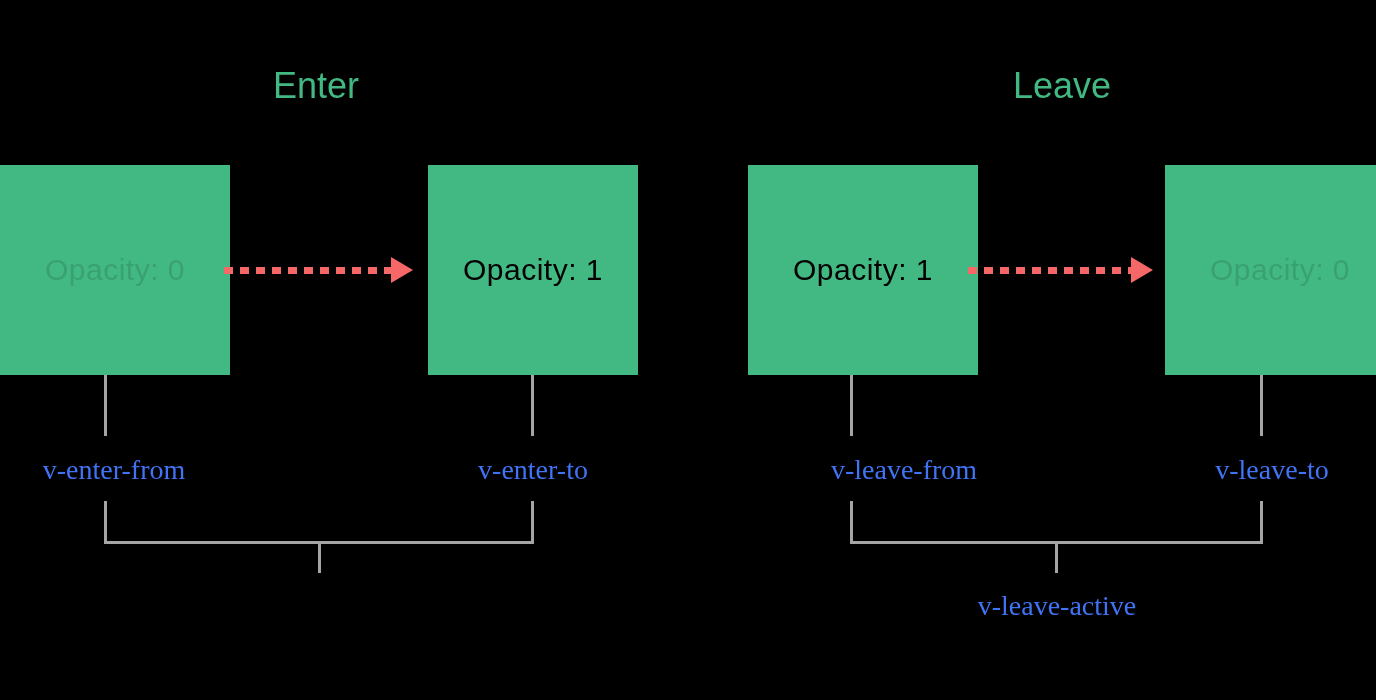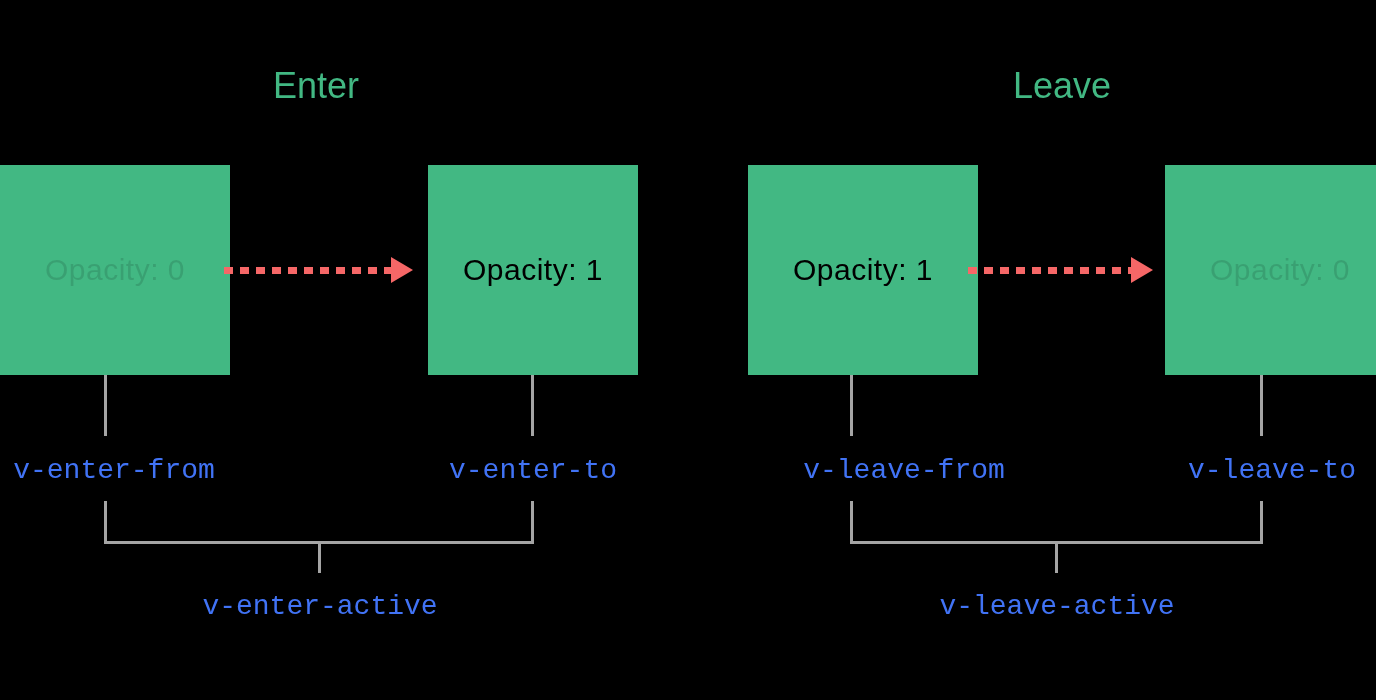--- a/index.html
+++ b/index.html
@@ -87,21 +87,21 @@
   .hl2 { left: 850px; width: 413px; }
 
   .stem { position: absolute; top: 544px; width: 3px; height: 29px; background: #a5a5a5; }
   .stem1 { left: 318px; }
   .stem2 { left: 1055px; }
 
   
   .class-label {
     position: absolute;
     transform: translate(-50%, -50%);
-    font-family: Liberation Mono, monospace;
+    font-family: Liberation Serif, serif;
     font-size: 28px;
     font-weight: 400;
     color: #4173f5;
     white-space: nowrap;
   }
   .cl-enter-from   { left: 114px;  top: 470px; }
   .cl-enter-to     { left: 533px;  top: 470px; }
   .cl-leave-from   { left: 904px;  top: 470px; }
   .cl-leave-to     { left: 1264px; top: 470px; margin-left: 8px; }
   .cl-enter-active { left: 320px;  top: 606px; }
@@ -128,21 +128,20 @@
   </div>
 
   <div class="vline vl1a"></div>
   <div class="vline vl1b"></div>
   <div class="class-label cl-enter-from">v-enter-from</div>
   <div class="class-label cl-enter-to">v-enter-to</div>
   <div class="vline vl1c"></div>
   <div class="vline vl1d"></div>
   <div class="hline hl1"></div>
   <div class="stem stem1"></div>
-  <div class="class-label cl-enter-active">v-enter-active</div>
 
   <div class="title t-leave">Leave</div>
 
   <div class="box b3">
     <span class="box-label">Opacity: 1</span>
   </div>
 
   <div class="arrow a2">
     <div class="dashes"></div>
     <div class="head"></div>

